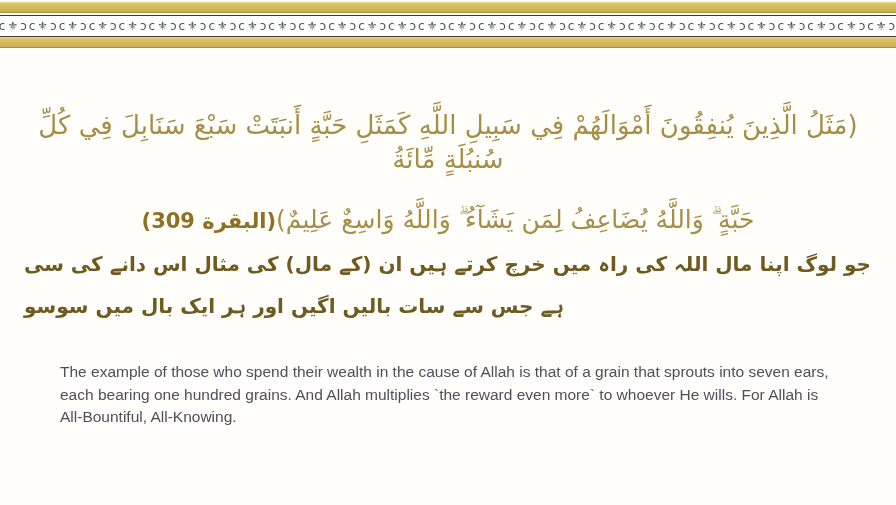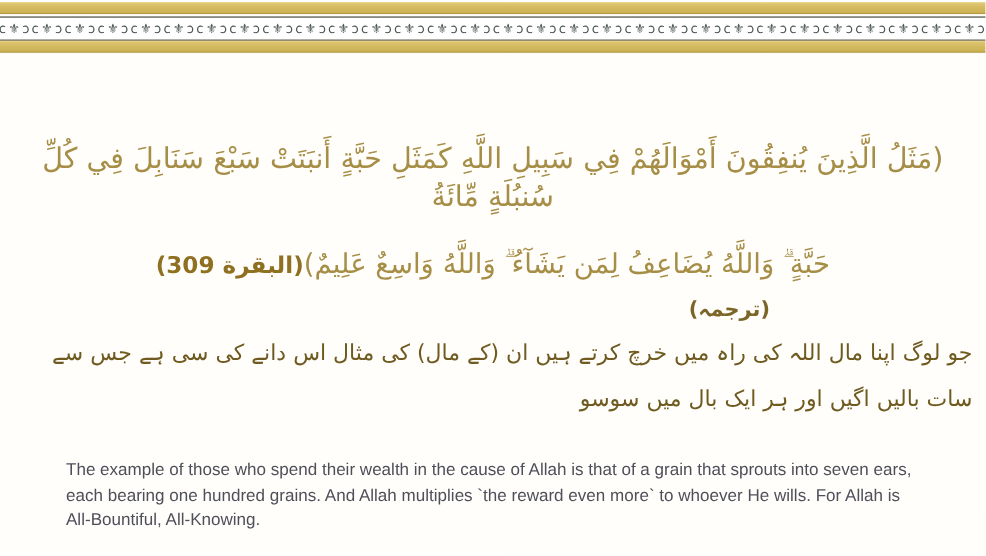--- a/index.html
+++ b/index.html
@@ -38,41 +38,41 @@
   }
   
   main{flex:1;position:relative;background:#fffefb;}
   .arabic{
     direction:rtl;unicode-bidi:isolate;
     text-align:center;
     font-family:"DejaVu Sans", sans-serif;
     color:#a78e47;
     padding:0 28px;
   }
-  .arabic-line1{margin-top:80px;font-size:26px;line-height:34px;}
+  .arabic-line1{margin-top:60px;font-size:26px;line-height:34px;}
   .arabic-line2{margin-top:28px;font-size:25px;line-height:32px;}
   .verse-ref{
     color:#8f7020;font-weight:bold;font-size:21px;
   }
   .tarjuma-label{
     direction:rtl;unicode-bidi:isolate;
     text-align:right;
     padding-right:196px;
     margin-top:12px;
     font-family:"DejaVu Sans", sans-serif;
     font-size:19px;line-height:24px;
     color:#7b6527;font-weight:bold;
   }
   .urdu{
     direction:rtl;unicode-bidi:isolate;
-    text-align:right;
+    text-align:left;
     font-family:"DejaVu Sans", sans-serif;
     font-size:20px;line-height:42px;
-    color:#6f5a20;font-weight:normal;
-    padding:0 12px;
+    color:#6f5a20;font-weight:bold;
+    padding:0 24px;
   }
   .urdu-line1{margin-top:6px;}
   .urdu-line2{margin-top:2px;}
   .english{
     margin:34px 60px 0 60px;
     font-family:"Liberation Sans", sans-serif;
     font-size:15.5px;line-height:22.5px;
     color:#4f4f5a;
     text-align:left;
   }
@@ -93,21 +93,20 @@
   </div>
 
   <main>
 
     <div class="arabic arabic-line1">(مَثَلُ الَّذِينَ يُنفِقُونَ أَمْوَالَهُمْ فِي سَبِيلِ اللَّهِ كَمَثَلِ حَبَّةٍ أَنبَتَتْ سَبْعَ سَنَابِلَ فِي كُلِّ سُنبُلَةٍ مِّائَةُ</div>
 
     <div class="arabic arabic-line2">
       <span>حَبَّةٍ ۗ وَاللَّهُ يُضَاعِفُ لِمَن يَشَآءُ ۗ وَاللَّهُ وَاسِعٌ عَلِيمٌ)</span><span class="verse-ref">(البقرة 309)</span>
     </div>
 
-    <div class="tarjuma-label">(ترجمہ)</div>
 
     <div class="urdu urdu-line1">جو لوگ اپنا مال اللہ کی راہ میں خرچ کرتے ہیں ان (کے مال) کی مثال اس دانے کی سی ہے جس سے سات بالیں اگیں اور ہر ایک بال میں سوسو</div>
 
 
     <p class="english">The example of those who spend their wealth in the cause of Allah is that of a grain that sprouts into seven ears, each bearing one hundred grains. And Allah multiplies `the reward even more` to whoever He wills. For Allah is All-Bountiful, All-Knowing.</p>
 
   </main>
 
 </div>
 

